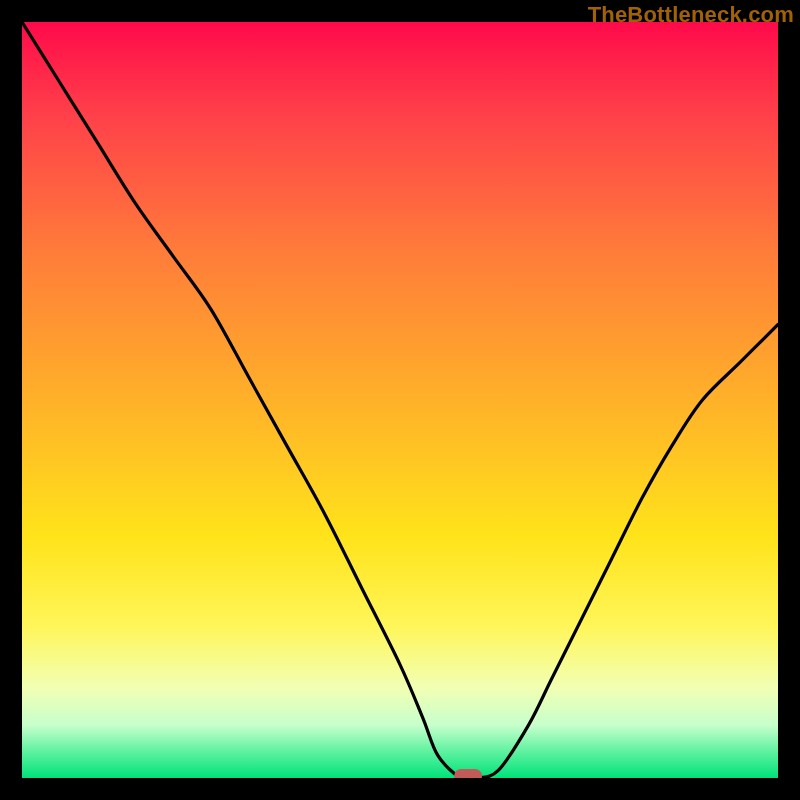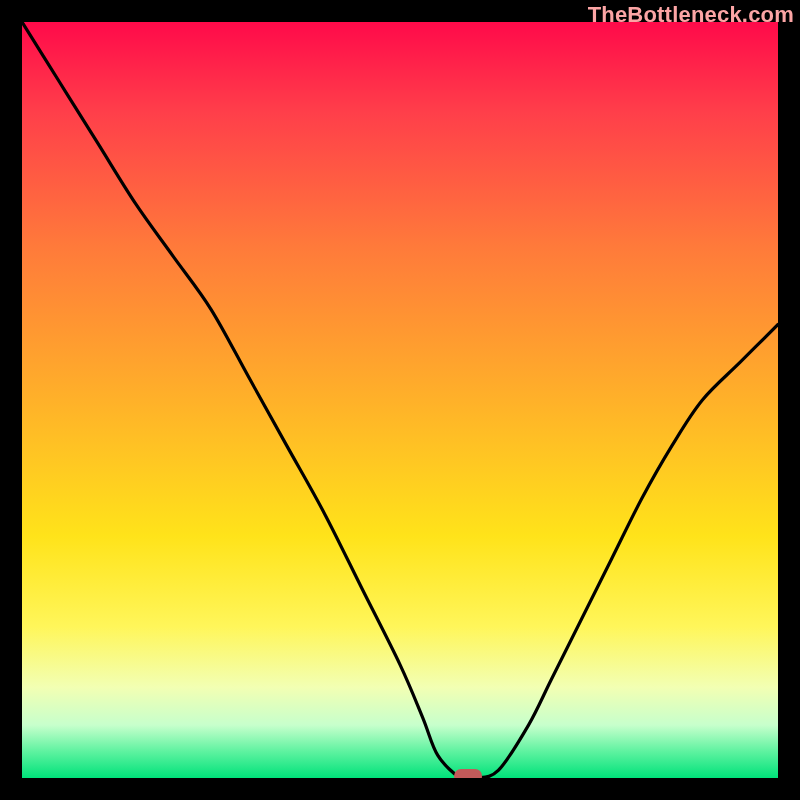--- a/index.html
+++ b/index.html
@@ -26,21 +26,21 @@
     height: 756px;
     overflow: hidden;
   }
   .watermark {
     position: absolute;
     top: 2px;
     right: 6px;
     font-family: Arial, Helvetica, sans-serif;
     font-size: 22px;
     font-weight: 600;
-    color: #fca5a5;
+    color: #a16207;
     letter-spacing: 0.2px;
     pointer-events: none;
   }
   svg { display: block; }
 </style>
 </head>
 <body>
 
 <div class="frame">
   <div class="plot">

